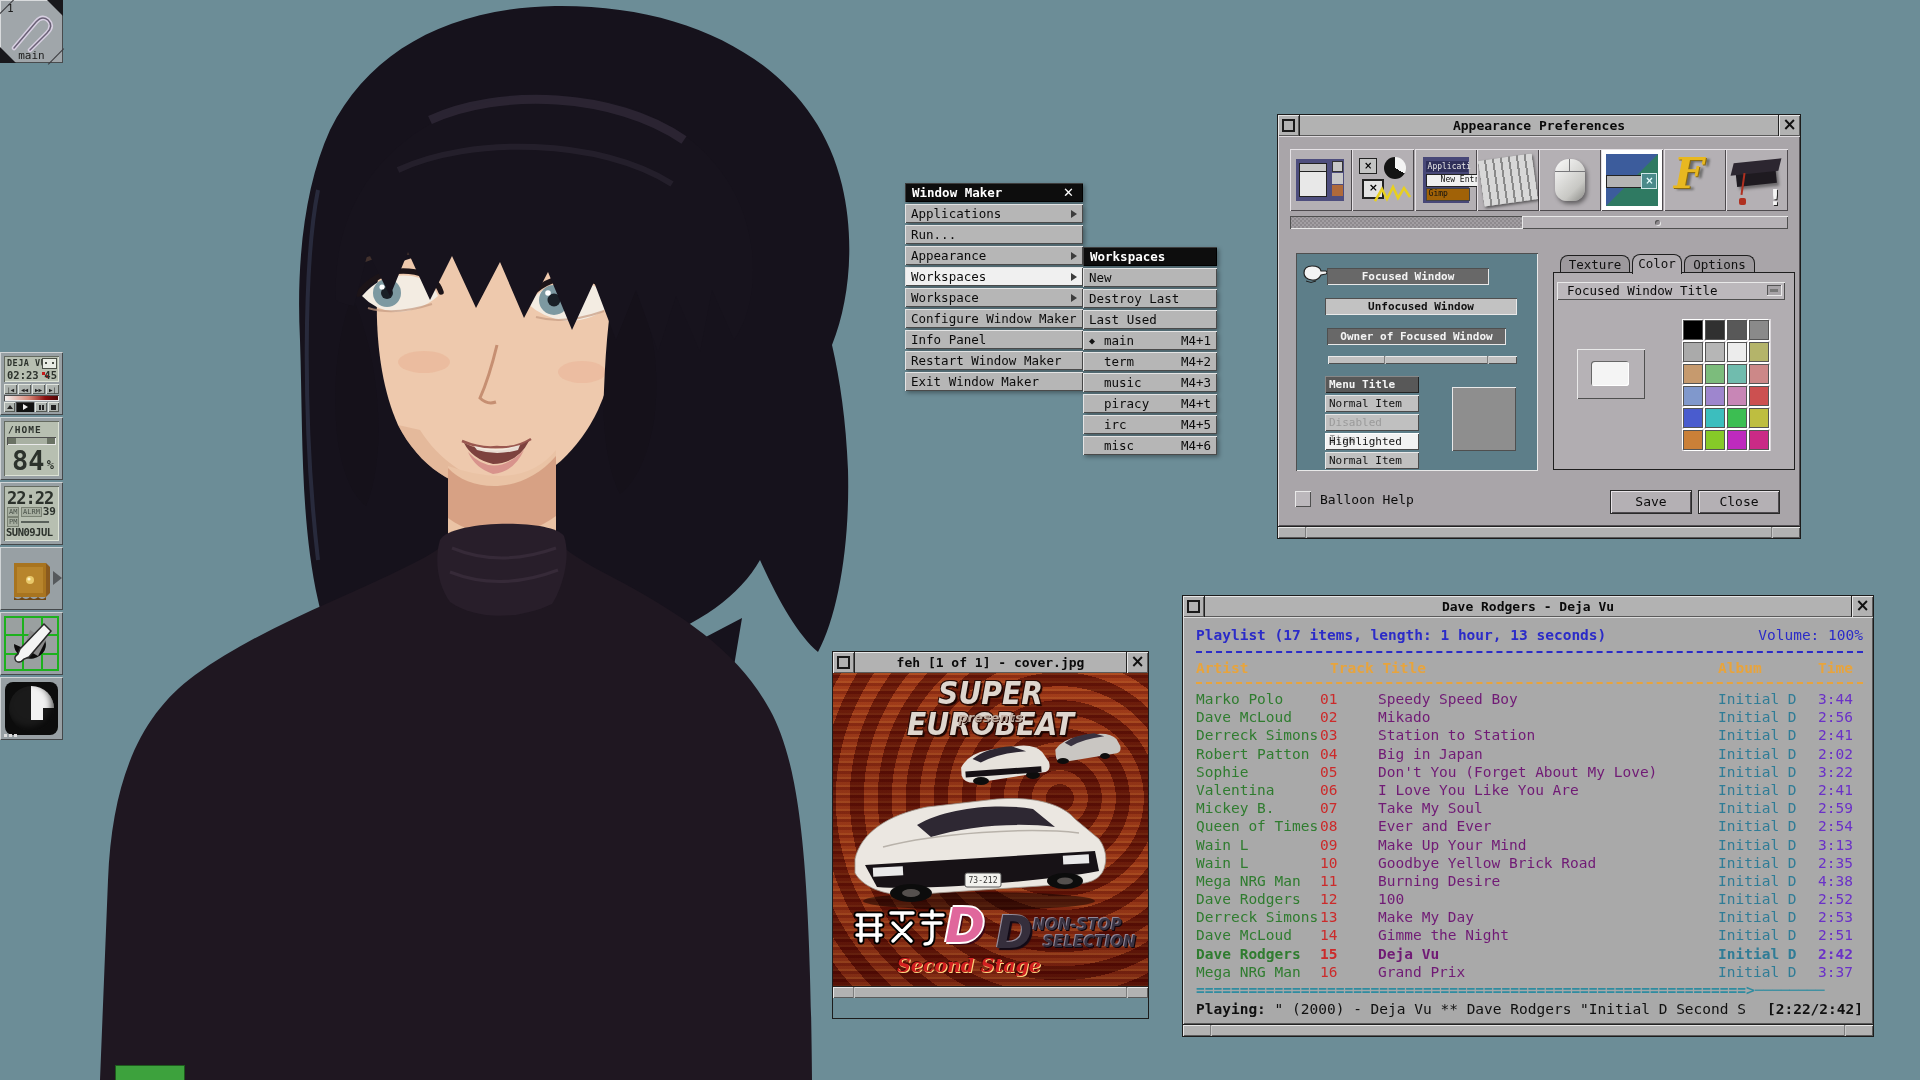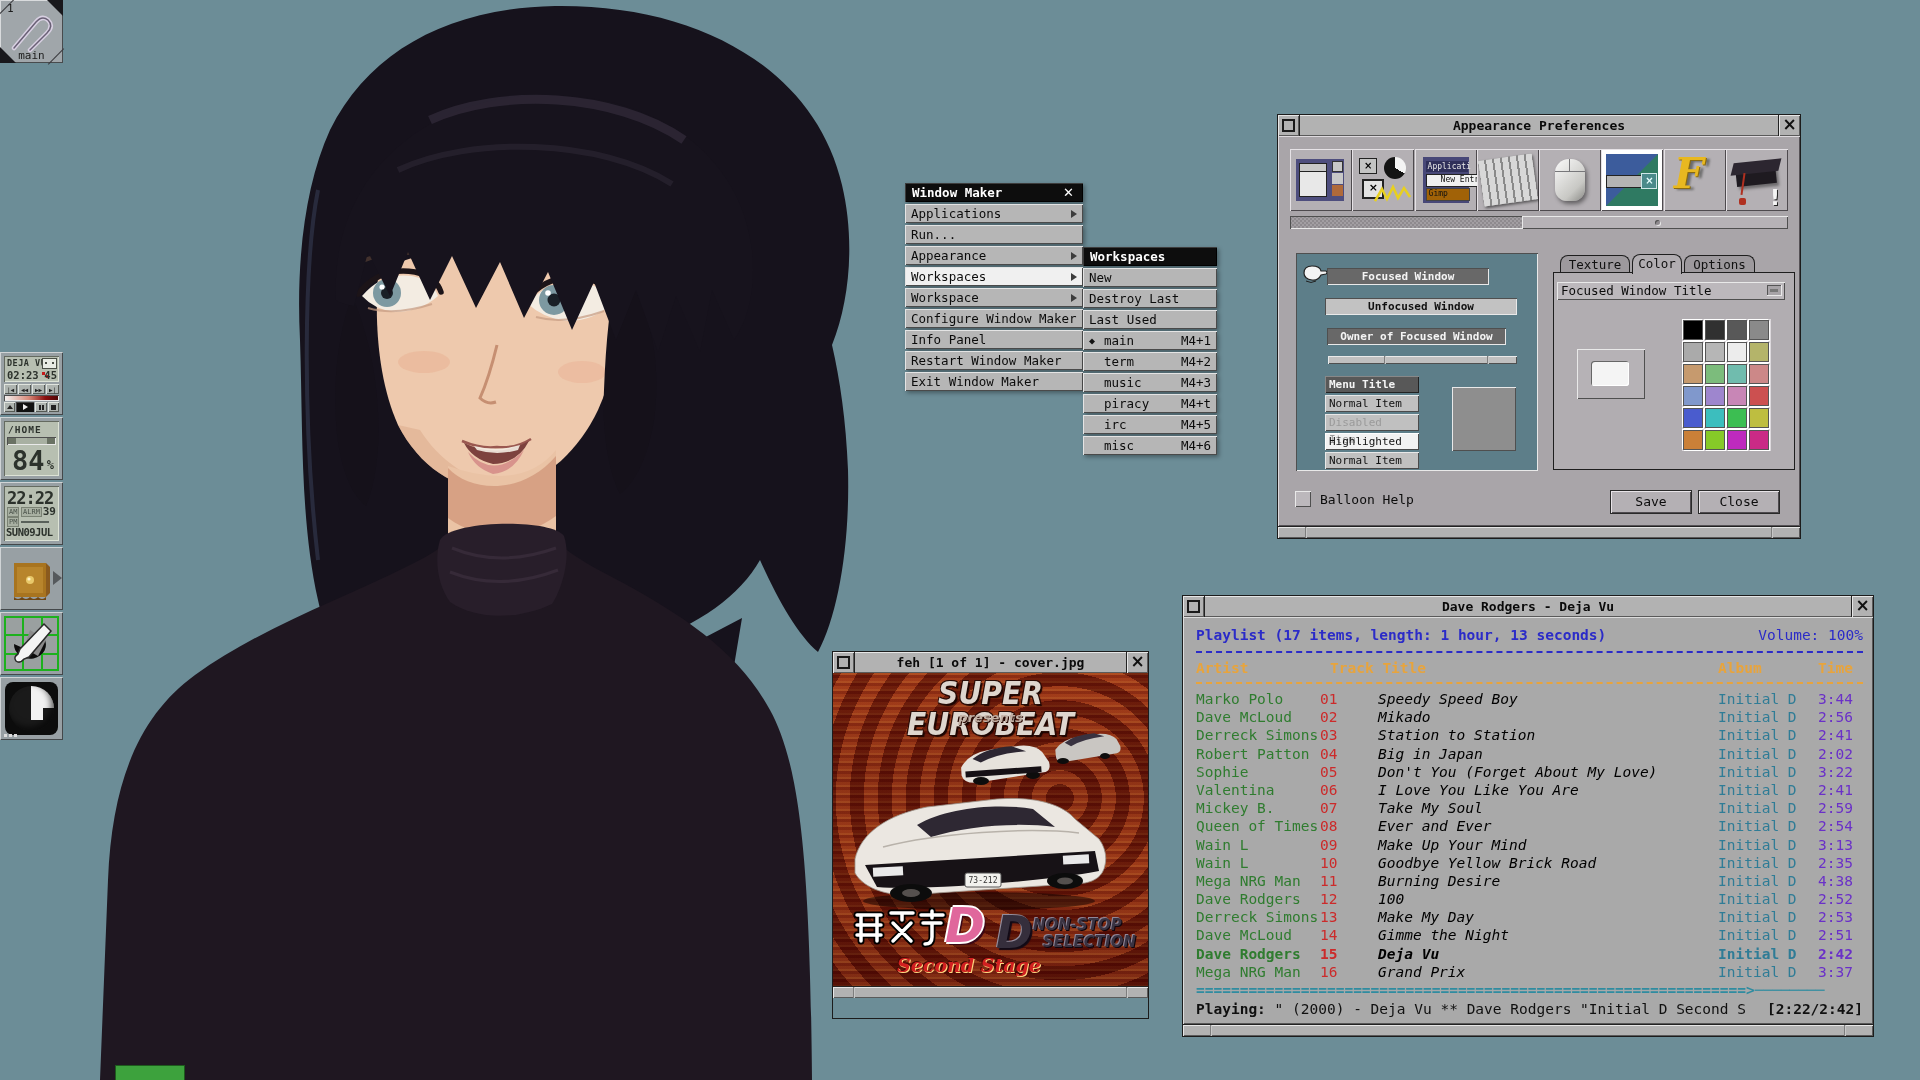--- a/index.html
+++ b/index.html
@@ -40,21 +40,21 @@
   .tab{position:absolute;height:18px;line-height:18px;font-size:12.5px;color:#111;text-align:center;border:1px solid #1e1e1e;border-bottom:none;border-radius:8px 8px 0 0;background:#9d999d;}
   .tab.active{background:#b1adb1;height:19px;z-index:3;font-weight:normal;}
   .prev-bar{position:absolute;font-weight:bold;font-size:11px;text-align:center;line-height:17px;height:17px;}
   .btn{position:absolute;background:#b4b0b4;box-shadow:inset 1px 1px 0 #e8e4e8, inset -1px -1px 0 #4e4a4e;border:1px solid #2a2a2a;font-size:13px;color:#0b0b0b;text-align:center;}
   
   .pl-body{position:relative;background:#a9a9a9;box-shadow:inset 1px 1px 0 #dcdcdc, inset -1px -1px 0 #575757;font-size:14.5px;}
   .pl-row{display:grid;grid-template-columns:124px 58px 340px 100px 62px;height:18.2px;line-height:18.2px;white-space:nowrap;}
   .pl-row.current{font-weight:bold;}
   .c-artist{color:#2f7c2f;}
   .c-num{color:#cc2a2a;}
-  .c-title{color:#000000;font-style:italic;}
+  .c-title{color:#701a75;}
   .c-album{color:#2f7c96;}
   .c-time{color:#6a30c8;}
   
   .cover{position:absolute;left:0;top:21px;width:315px;height:313px;overflow:hidden;
     background:
       repeating-radial-gradient(circle at 72% 40%, rgba(60,4,0,.45) 0 14px, rgba(214,110,50,.18) 14px 28px),
       repeating-linear-gradient(180deg, rgba(255,170,70,.22) 0 2px, rgba(90,6,0,.28) 2px 5px, rgba(230,110,40,.14) 5px 8px),
       linear-gradient(180deg,#8d2a12,#6f1a0c 34%,#81240f 62%,#570f08);}
   .cover-title{position:absolute;left:10px;top:6px;width:295px;text-align:center;font:bold italic 30px/1 "DejaVu Sans",sans-serif;letter-spacing:0px;color:#ded6ce;transform:scaleY(1.05) scaleX(.94);
     text-shadow:-1px -1px 0 #2a0c06,1px -1px 0 #2a0c06,-1px 1px 0 #2a0c06,2px 2px 1px #1a0502;}
@@ -416,21 +416,21 @@
         <div style="height:17px;line-height:17px;margin-top:2px;background:#f2f2f2;color:#111;font-size:11px;padding:0 4px;box-shadow:inset 1px 1px 0 #fff, inset -1px -1px 0 #4a4a4a;">Highlighted</div>
         <div style="height:17px;line-height:17px;margin-top:2px;background:#c0c0c0;color:#111;font-size:11px;padding:0 4px;box-shadow:inset 1px 1px 0 #e8e8e8, inset -1px -1px 0 #4a4a4a;">Normal Item</div>
       </div>
       <div class="abs raised" style="left:156px;top:134px;width:64px;height:64px;background:#8e8e8e;"></div>
     </div>
 
     <div class="tab" style="left:282px;top:119px;width:68px;">Texture</div>
     <div class="tab active" style="left:354px;top:118px;width:48px;">Color</div>
     <div class="tab" style="left:406px;top:119px;width:69px;">Options</div>
     <div class="abs" style="left:275px;top:136px;width:240px;height:196px;border:1px solid #1e1e1e;background:#b1adb1;z-index:2;">
-      <div class="abs raised" style="left:3px;top:9px;width:228px;height:18px;background:#bcb8bc;font-size:12.5px;line-height:18px;color:#0b0b0b;padding-left:4px;box-sizing:border-box;">
+      <div class="abs raised" style="left:3px;top:9px;width:228px;height:18px;background:#bcb8bc;font-size:12.5px;line-height:18px;color:#0b0b0b;padding-left:10px;box-sizing:border-box;">
         <span>Focused Window Title</span>
         <div style="position:absolute;right:3px;top:3px;width:15px;height:11px;background:#a8a4a8;box-shadow:inset -1px -1px 0 #e8e8e8, inset 1px 1px 0 #555;">
           <div style="position:absolute;left:3px;top:4px;width:8px;height:3px;background:#777;"></div>
         </div>
       </div>
       <div class="abs raised" style="left:23px;top:76px;width:68px;height:50px;background:#b6b2b6;">
         <div style="position:absolute;left:14px;top:12px;width:38px;height:25px;background:#f4f4f4;border-radius:3px;box-shadow:inset 1px 1px 0 #666, inset -1px -1px 0 #fff;"></div>
       </div>
       <div class="abs" style="left:128px;top:46px;width:87px;display:grid;grid-template-columns:repeat(4,20px);grid-auto-rows:20px;gap:2px;background:#dcd8dc;padding:1px;">
           <div style="box-shadow: rgb(85, 85, 85) 0px 0px 0px 1px inset, rgb(255, 255, 255) -1px -1px 0px, rgb(255, 255, 255) 1px 1px 0px; background: rgb(0, 0, 0);"></div>

